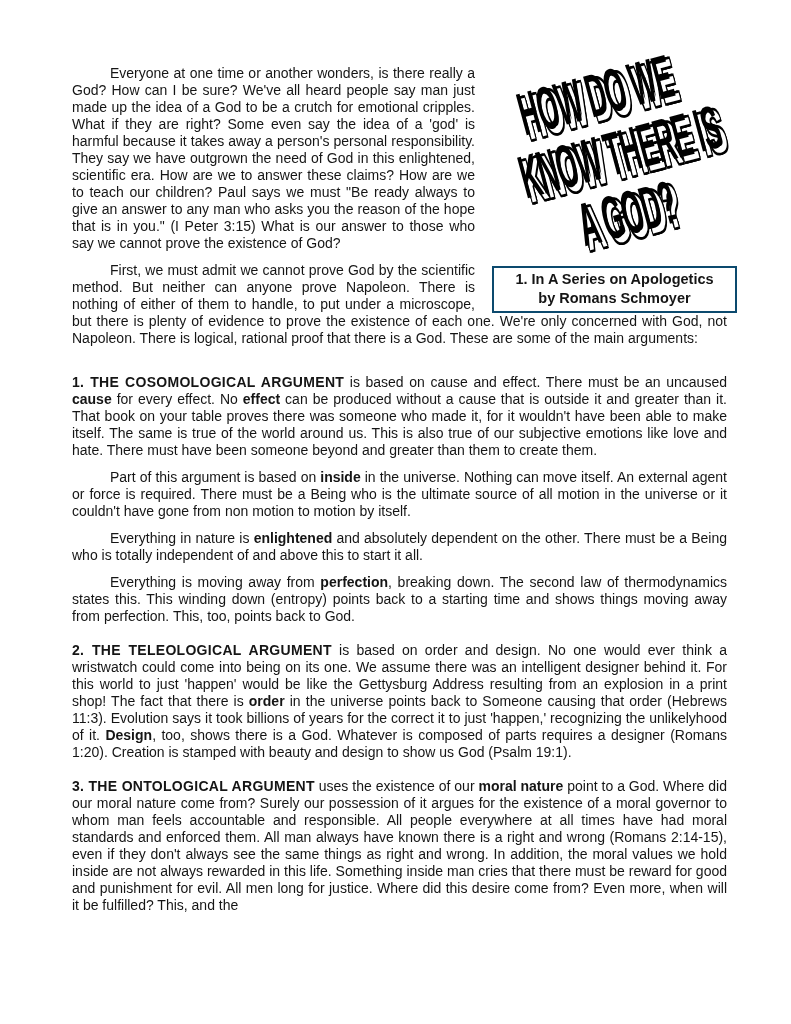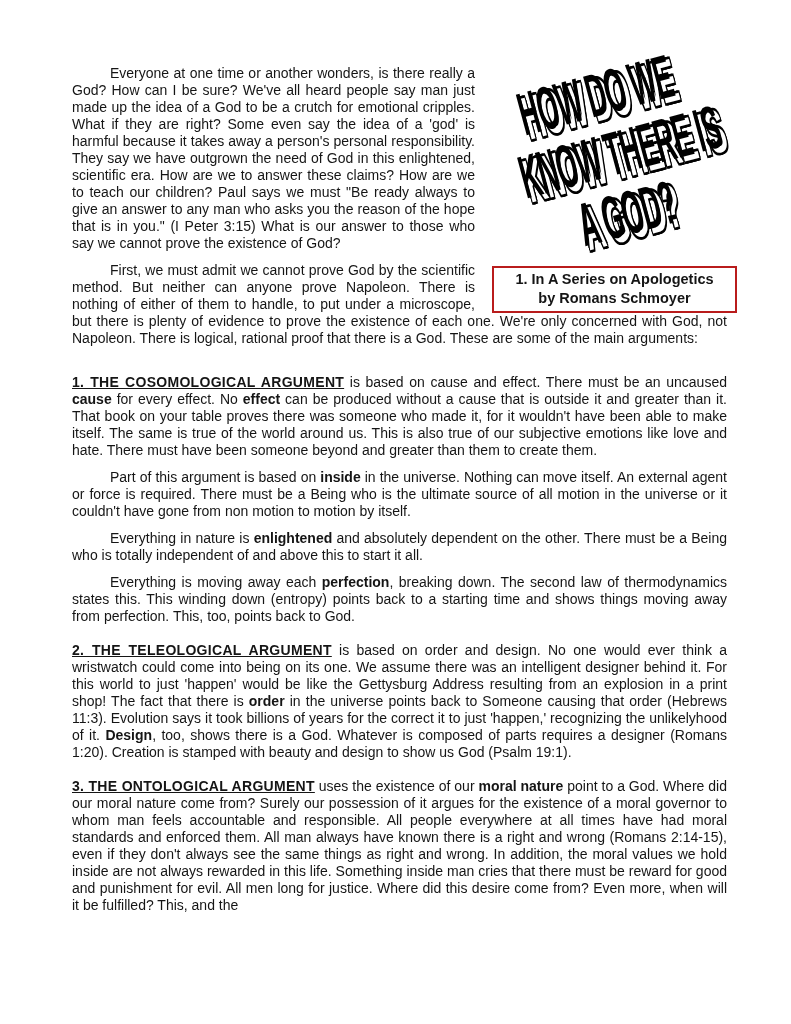--- a/index.html
+++ b/index.html
@@ -21,21 +21,20 @@
     color: #151515;
     text-align: justify;
   }
   p { margin: 10px; }
   .indent { text-indent: 38px; }
   .sec-lead { margin-top: 17px; }
   .sec1-lead { margin-top: 27px; }
   b { font-weight: bold; }
   .hd {
     font-weight: bold;
-    text-decoration: underline;
     letter-spacing: 0.3px;
   }
 
   
   .float-group {
     float: right;
     width: 252px;
     margin-left: 10px;
   }
   .wordart {
@@ -75,21 +74,21 @@
        0   -1.5px  0 #000, 0      1.5px 0 #000;
     z-index: 0;
   }
   .wa-main { position: relative; color: #000000; z-index: 1; }
 
   .series-box {
     box-sizing: border-box;
     margin-left: 7px;
     margin-top: 9px;
     width: 245px;
-    border: 2px solid #b91c1c;
+    border: 2px solid #0c4a6e;
     background: #ffffff;
     text-align: center;
     font-weight: bold;
     font-size: 14.5px;
     line-height: 19px;
     padding: 2px 0 3px 0;
   }
 </style>
 </head>
 <body>
@@ -115,19 +114,19 @@
   <p class="indent"><span>Everyone at one time or another wonders, is there really a God?  How can I be sure? We've all heard people say man just made up the idea of a God to be a crutch for emotional cripples.  What if they are right?  Some even say the idea of a 'god' is harmful because it takes away a person's personal responsibility.  They say we have outgrown the need of God in this enlightened, scientific era.  How are we to answer these claims?  How are we to teach our children?  Paul says we must "Be ready always to give an answer to any man who asks you the reason of the hope that is in you."  (I Peter 3:15)  What is our answer to those who say we cannot prove the existence of God?</span></p>
 
   <p class="indent"><span>First, we must admit we cannot prove God by the scientific method.  But neither can anyone prove Napoleon.  There is nothing of either of them to handle, to put under a microscope, but there is plenty of evidence to prove the existence of each one.  We're only concerned with God, not Napoleon.  There is logical, rational proof that there is a God.  These are some of the main arguments:</span></p>
 
   <p class="sec1-lead"><span class="hd">1. THE COSOMOLOGICAL ARGUMENT</span><span> is based on cause and effect.  There must be an uncaused </span><b>cause</b><span> for every effect.  No </span><b>effect</b><span> can be produced without a cause that is outside it and greater than it.  That book on your table proves there was someone who made it, for it wouldn't have been able to make itself.  The same is true of the world around us.  This is also true of our subjective emotions like love and hate.  There must have been someone beyond and greater than them to create them.</span></p>
 
   <p class="indent"><span>Part of this argument is based on </span><b>inside</b><span> in the universe.  Nothing can move itself.  An external agent or force is required.  There must be a Being who is the ultimate source of all motion in the universe or it couldn't have gone from non motion to motion by itself.</span></p>
 
   <p class="indent"><span>Everything in nature is </span><b>enlightened</b><span> and absolutely dependent on the other.  There must be a Being who is totally independent of and above this to start it all.</span></p>
 
-  <p class="indent"><span>Everything is moving away each </span><b>perfection</b><span>, breaking down.  The second law of thermodynamics states this.  This winding down (entropy) points back to a starting time and shows things moving away from perfection.  This, too, points back to God.</span></p>
+  <p class="indent"><span>Everything is moving away from </span><b>perfection</b><span>, breaking down.  The second law of thermodynamics states this.  This winding down (entropy) points back to a starting time and shows things moving away from perfection.  This, too, points back to God.</span></p>
 
   <p class="sec-lead"><span class="hd">2. THE TELEOLOGICAL ARGUMENT</span><span>  is based on order and design.  No one would ever think a wristwatch could come into being on its one.  We assume there was an intelligent designer behind it.  For this world to just 'happen' would be like the Gettysburg Address resulting from an explosion in a print shop!  The fact that there is </span><b>order</b><span> in the universe points back to Someone causing that order (Hebrews 11:3).  Evolution says it took billions of years for the correct it to just 'happen,' recognizing the unlikelyhood of it.  </span><b>Design</b><span>, too, shows there is a God.  Whatever is composed of parts requires a designer (Romans 1:20).  Creation is stamped with beauty and design to show us God (Psalm 19:1).</span></p>
 
   <p class="sec-lead"><span class="hd">3. THE ONTOLOGICAL ARGUMENT</span><span>  uses the existence of our </span><b>moral nature</b><span> point to a God.  Where did our moral nature come from?  Surely our possession of it argues for the existence of a moral governor to whom man feels accountable and responsible.  All people everywhere at all times have had moral standards and enforced them.  All man always have known there is a right and wrong (Romans 2:14-15), even if they don't always see the same things as right and wrong.  In addition, the moral values we hold inside are not always rewarded in this life.  Something inside man cries that there must be reward for good and punishment for evil.  All men long for justice.  Where did this desire come from?  Even more, when will it be fulfilled?  This, and the</span></p>
 
 </div>
 
 </body></html>

